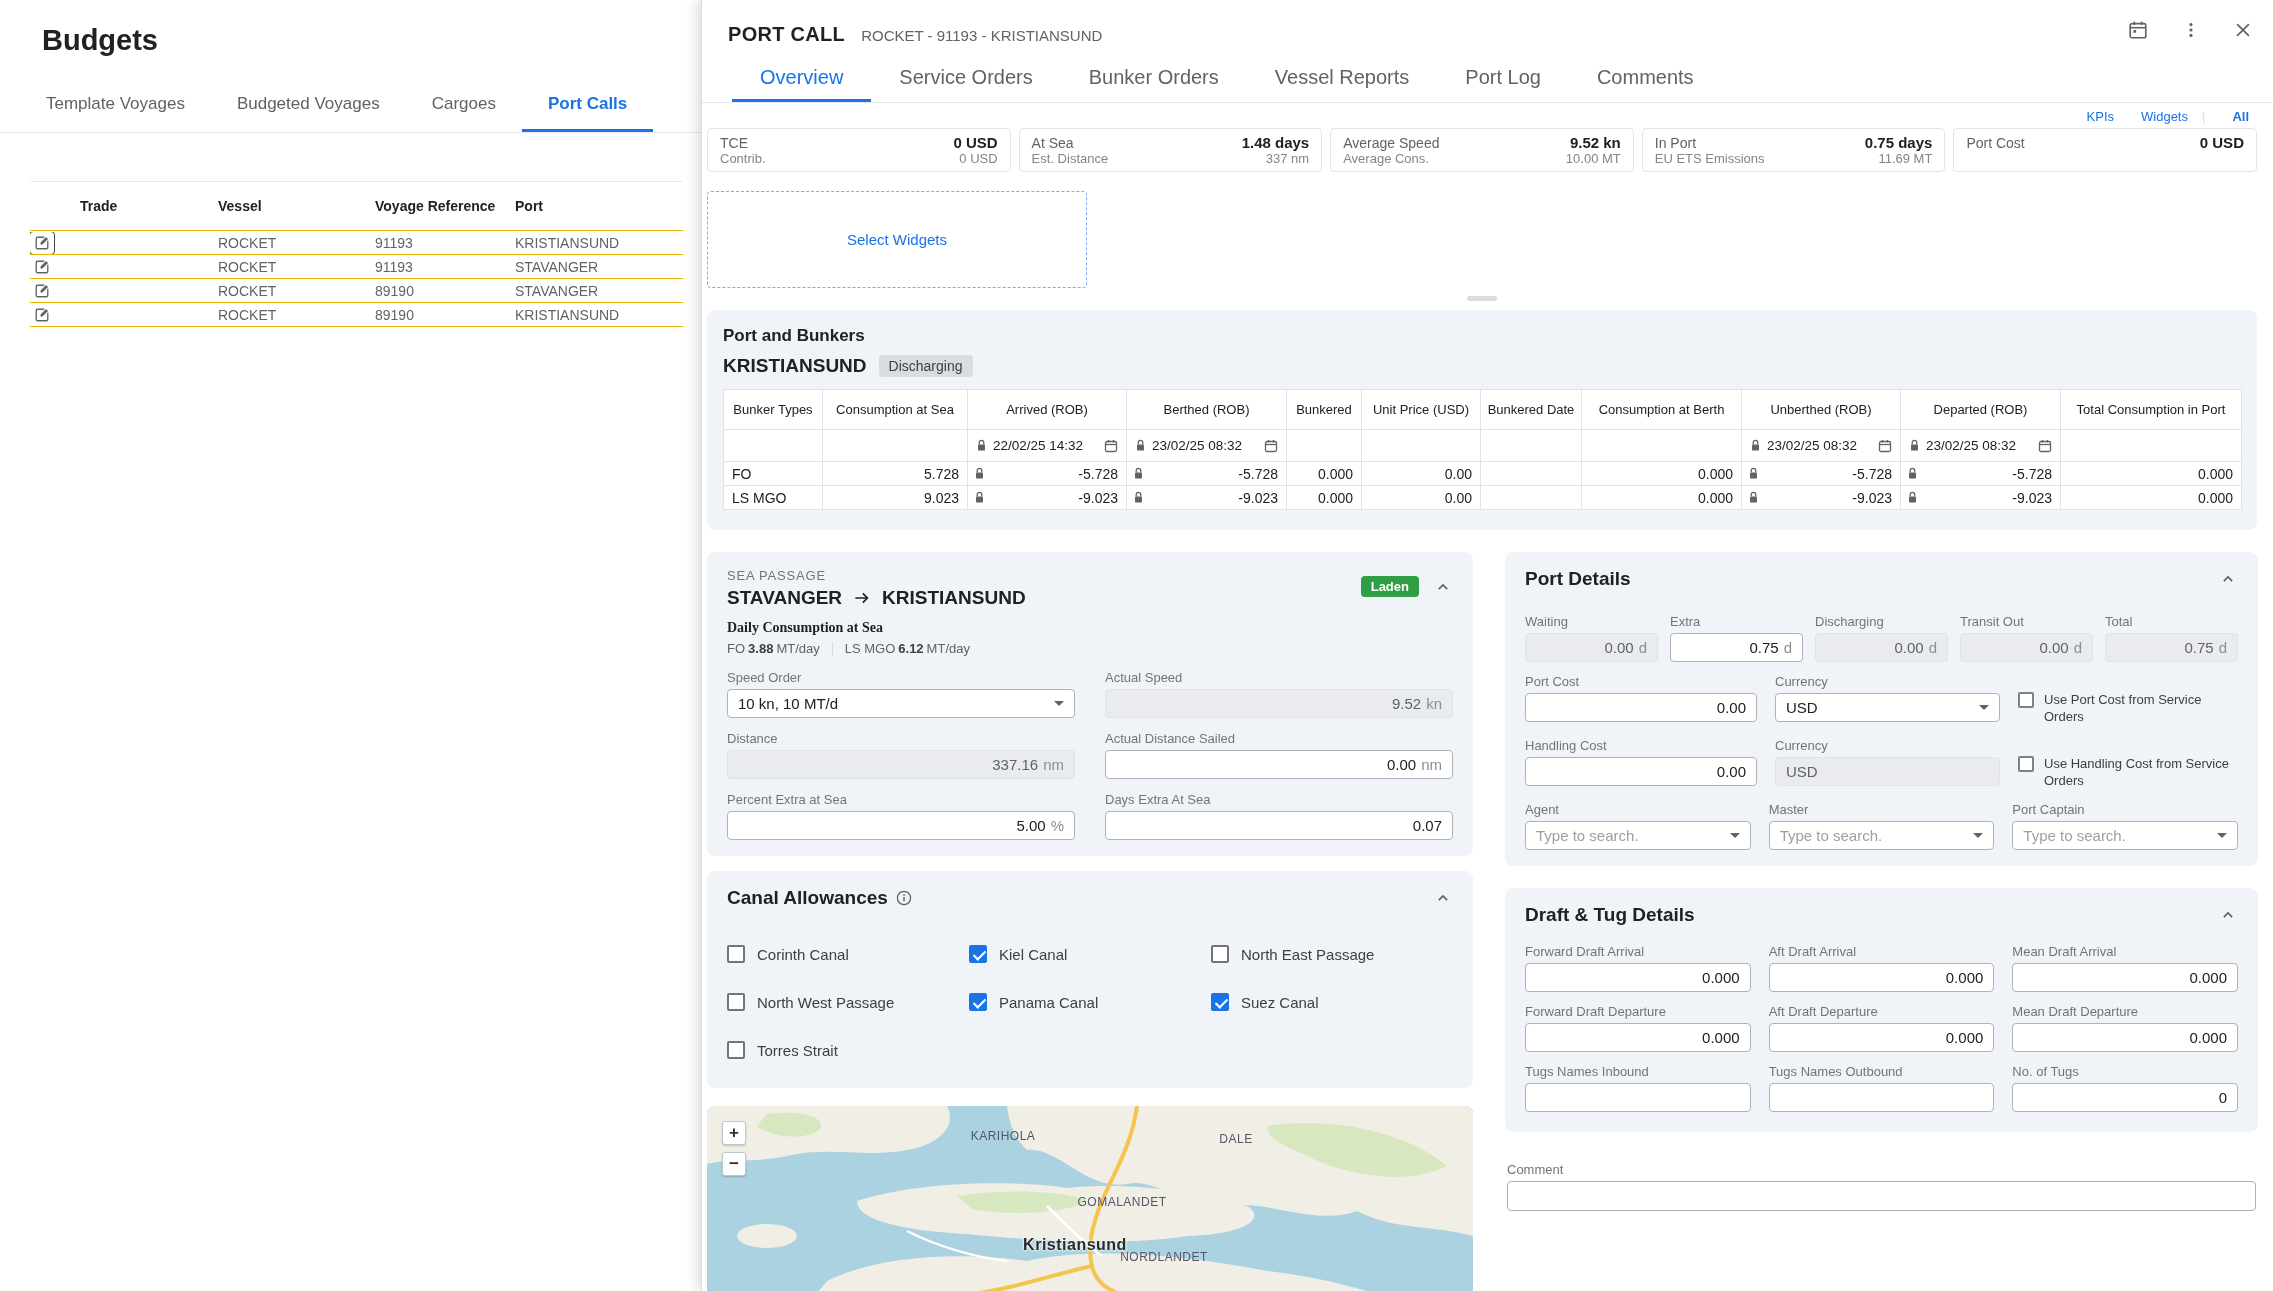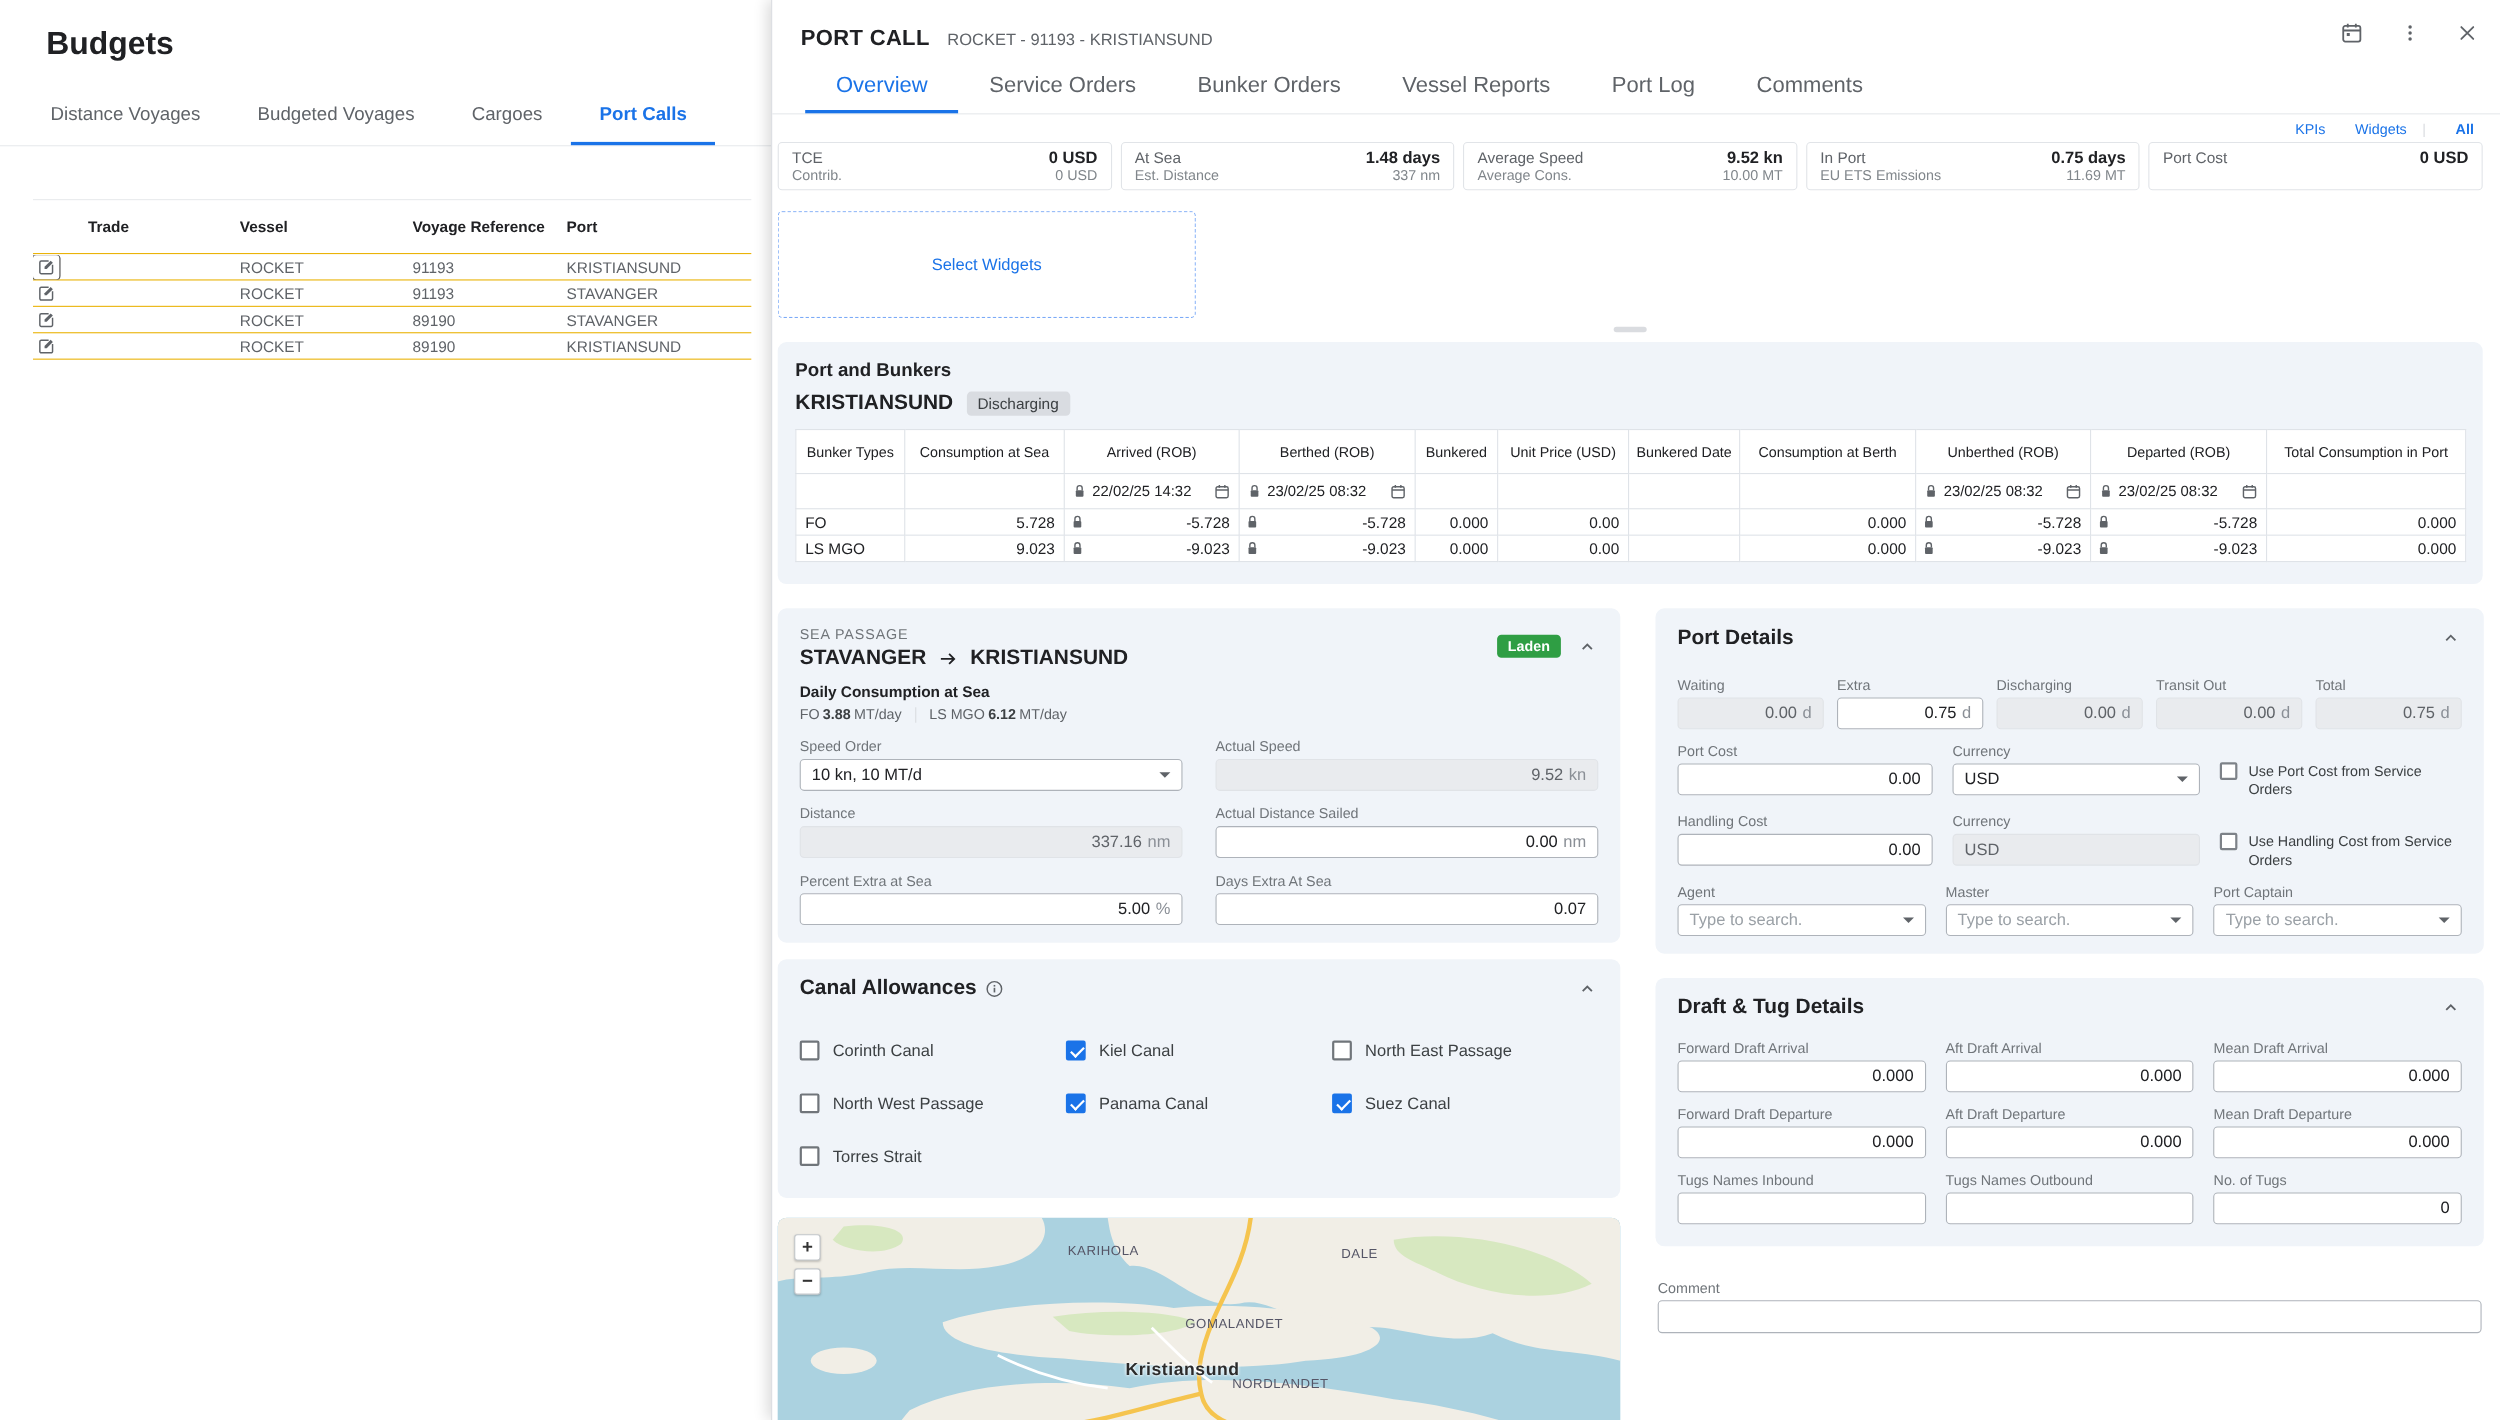--- a/index.html
+++ b/index.html
@@ -79,21 +79,21 @@
   .col-l { width:766px; flex:none; }
   .col-r { width:753px; flex:none; }
 
   .sp-card { padding:16px 20px; }
   .sp-head { display:flex; align-items:flex-start; }
   .sp-label { font-size:13px; color:#70757a; letter-spacing:.8px; }
   .sp-route { display:flex; align-items:center; gap:10px; margin-top:4px; font-size:19px; font-weight:700; }
   .sp-right { margin-left:auto; display:flex; align-items:center; gap:14px; margin-top:8px; }
   .badge-green { background:#2f9e44; color:#fff; font-size:13px; font-weight:700; padding:3px 10px; border-radius:4px; }
   .chev { cursor:pointer; display:flex; }
-  .dc-title { font-size:14px; font-weight:700; margin-top:11px; }
+  .dc-title { font-size:14px; font-weight:700; margin-top:11px;font-family:Liberation Serif, serif; }
   .dc-row { display:flex; align-items:center; margin-top:5px; font-size:13px; color:#5f6368; }
   .dc-item b { color:#3c4043; font-weight:700; margin:0 3px; }
   .dc-div { width:1px; height:14px; background:#dadce0; margin:0 12px; }
 
   .fgrid2 { display:grid; grid-template-columns:1fr 1fr; column-gap:30px; row-gap:13px; margin-top:14px; }
   .fgrid3 { display:grid; grid-template-columns:1fr 1fr 1fr; column-gap:18px; row-gap:12px; }
   .field-label { font-size:13px; color:#70757a; margin-bottom:4px; white-space:nowrap; }
   .ctl { height:29px; background:#fff; border:1px solid #aeb3ba; border-radius:4px; display:flex; align-items:center;
          padding:0 10px; font-size:15px; color:#202124; cursor:text; }
   .ctl.disabled { background:#e9ebee; border-color:#e0e3e7; color:#5f6368; cursor:default; }
@@ -141,21 +141,21 @@
 </style>
 </head>
 <body>
 
 <div class="screen">
 
   <div class="left-pane">
     <h1 class="page-title">Budgets</h1>
 
     <div class="left-tabs">
-      <div class="ltab">Distance Voyages</div>
+      <div class="ltab">Template Voyages</div>
       <div class="ltab">Budgeted Voyages</div>
       <div class="ltab">Cargoes</div>
       <div class="ltab active">Port Calls</div>
     </div>
 
     <div class="vtable">
       <div class="vrow vhead">
         <div class="vcell"></div>
         <div class="vcell">Trade</div>
         <div class="vcell">Vessel</div>

